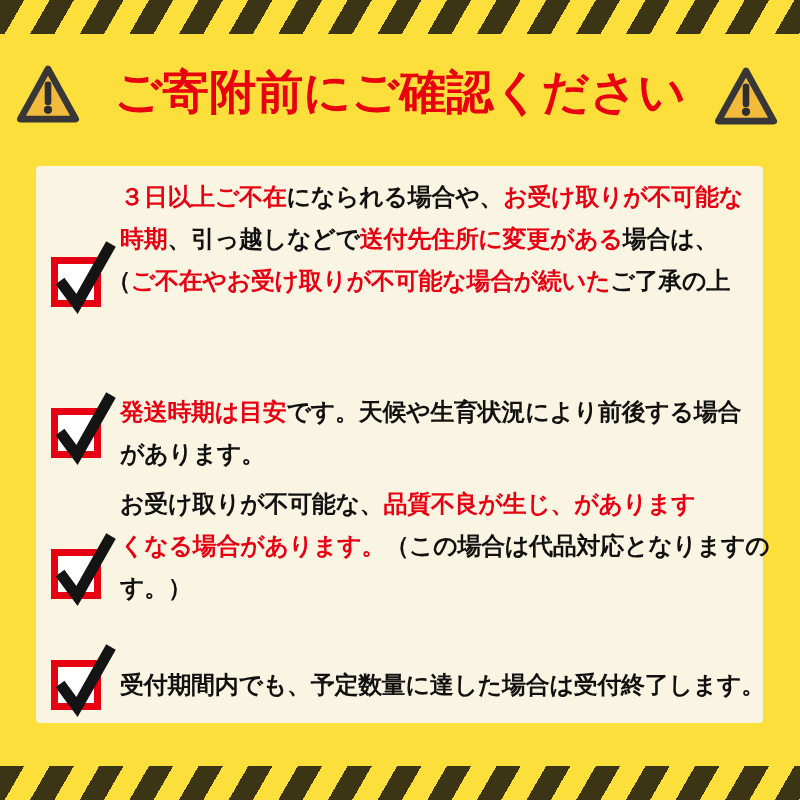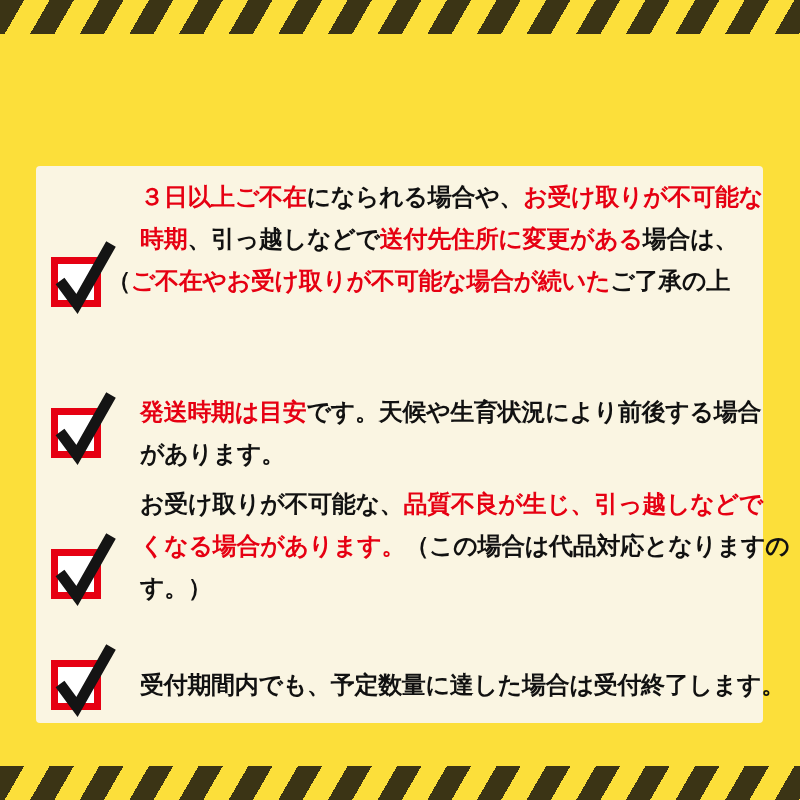--- a/index.html
+++ b/index.html
@@ -33,21 +33,21 @@
     position:absolute;left:36px;top:166px;width:727px;height:557px;
     background:#FAF5E2;border-radius:4px;
   }
   .block{position:absolute;left:84px;}
   .b1{top:10px;}
   .b2{top:225px;}
   .b3{top:317px;}
   .b4{top:498px;}
   .line{
     height:42px;line-height:42px;font-size:24px;font-weight:700;
-    white-space:nowrap;letter-spacing:-0.3px;margin-left:20px;
+    white-space:nowrap;letter-spacing:-0.3px;
   }
   .line.outdent{margin-left:-13px;}
   .red{color:#E60012;}
   .black{color:#111111;}
 
   
   .checkbox{
     position:absolute;left:-69px;width:36px;height:36px;
     border:7px solid #E60012;background:#FFFFFF;
   }
@@ -59,20 +59,37 @@
     position:absolute;left:-5px;top:-25px;width:64px;height:70px;overflow:visible;
   }
 </style>
 </head>
 <body>
 
 <div class="stage">
 
   <div class="stripes top"></div>
 
+  <div class="header">
+    <span class="tri left">
+      <svg viewBox="0 0 100 92" xmlns="http://www.w3.org/2000/svg">
+        <path d="M50 8 L92 84 L8 84 Z" fill="#F3BB3B" stroke="#373737" stroke-width="10" stroke-linejoin="round"></path>
+        <path d="M50 32 L50 58" stroke="#2E2E2E" stroke-width="10" stroke-linecap="round" fill="none"></path>
+        <circle cx="50" cy="70" r="6.2" fill="#2E2E2E"></circle>
+      </svg>
+    </span>
+    <h1 class="title">ご寄附前にご確認ください</h1>
+    <span class="tri right">
+      <svg viewBox="0 0 100 92" xmlns="http://www.w3.org/2000/svg">
+        <path d="M50 8 L92 84 L8 84 Z" fill="#F3BB3B" stroke="#373737" stroke-width="10" stroke-linejoin="round"></path>
+        <path d="M50 32 L50 58" stroke="#2E2E2E" stroke-width="10" stroke-linecap="round" fill="none"></path>
+        <circle cx="50" cy="70" r="6.2" fill="#2E2E2E"></circle>
+      </svg>
+    </span>
+  </div>
 
   <div class="panel">
 
     <section class="block b1">
       <span class="checkbox">
         <svg class="checkmark" viewBox="0 0 64 70" xmlns="http://www.w3.org/2000/svg">
           <path d="M7 42 L24 65 L58 5" fill="none" stroke="#141414" stroke-width="11"></path>
         </svg>
       </span>
       <div class="lines">
@@ -94,21 +111,21 @@
         </div>
     </section>
 
     <section class="block b3">
       <span class="checkbox">
         <svg class="checkmark" viewBox="0 0 64 70" xmlns="http://www.w3.org/2000/svg">
           <path d="M7 42 L24 65 L58 5" fill="none" stroke="#141414" stroke-width="11"></path>
         </svg>
       </span>
       <div class="lines">
-          <div class="line"><span class="black">お受け取りが不可能な、</span><span class="red">品質不良が生じ、引っ越しなどで</span></div>
+          <div class="line"><span class="black">お受け取りが不可能な、</span><span class="red">品質不良が生じ、があります</span></div>
           <div class="line"><span class="red">くなる場合があります。</span><span class="black">（この場合は代品対応となりますの</span></div>
           <div class="line"><span class="black">す。）</span></div>
         </div>
     </section>
 
     <section class="block b4">
       <span class="checkbox">
         <svg class="checkmark" viewBox="0 0 64 70" xmlns="http://www.w3.org/2000/svg">
           <path d="M7 42 L24 65 L58 5" fill="none" stroke="#141414" stroke-width="11"></path>
         </svg>

